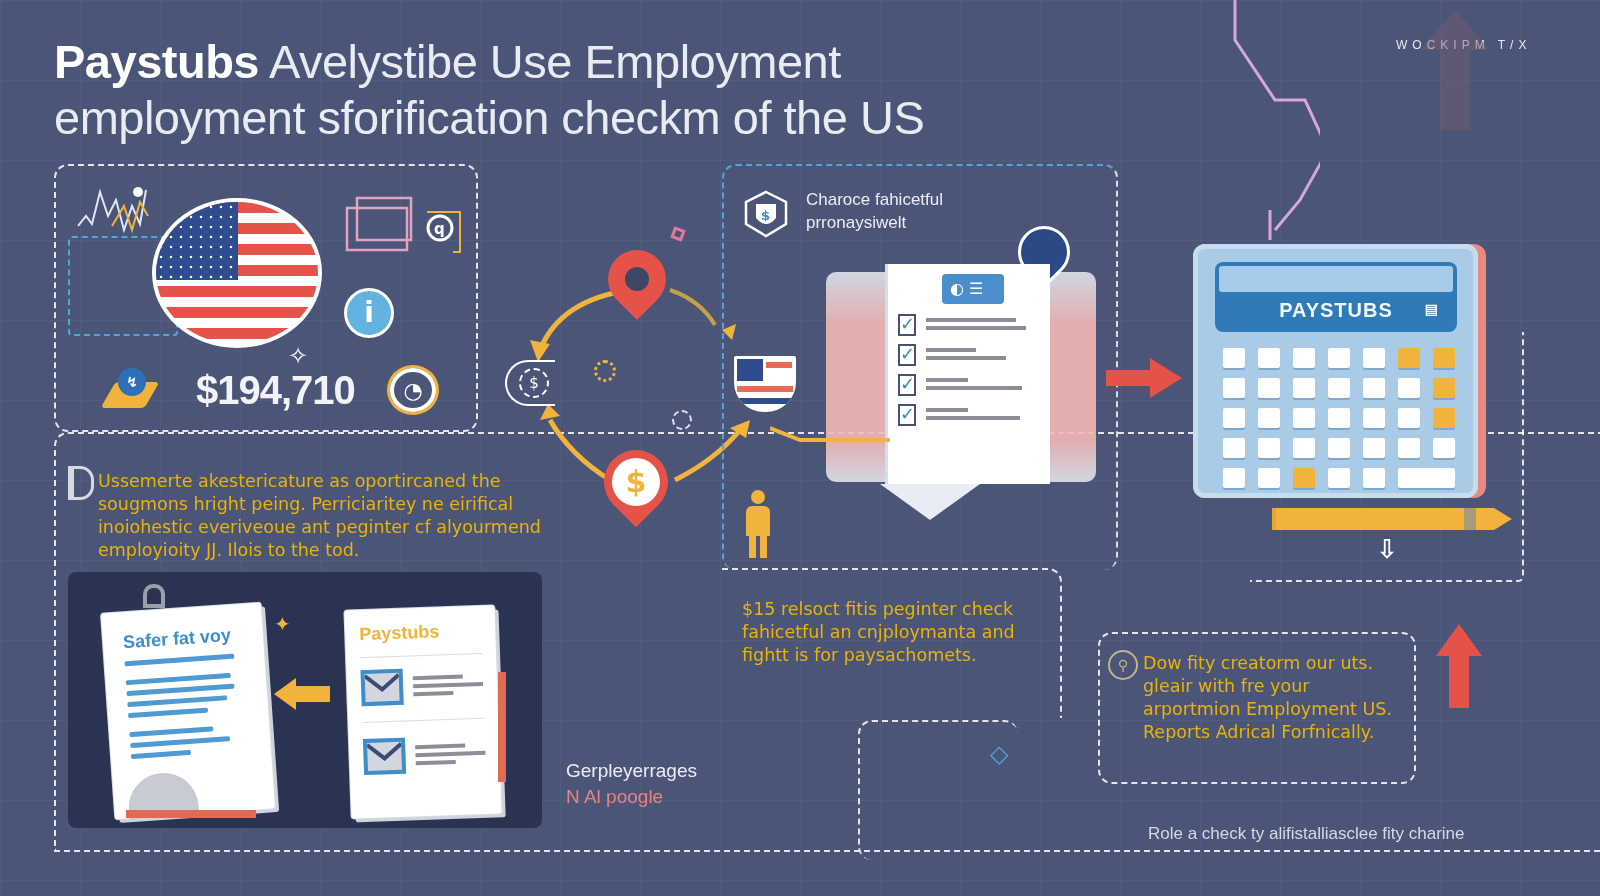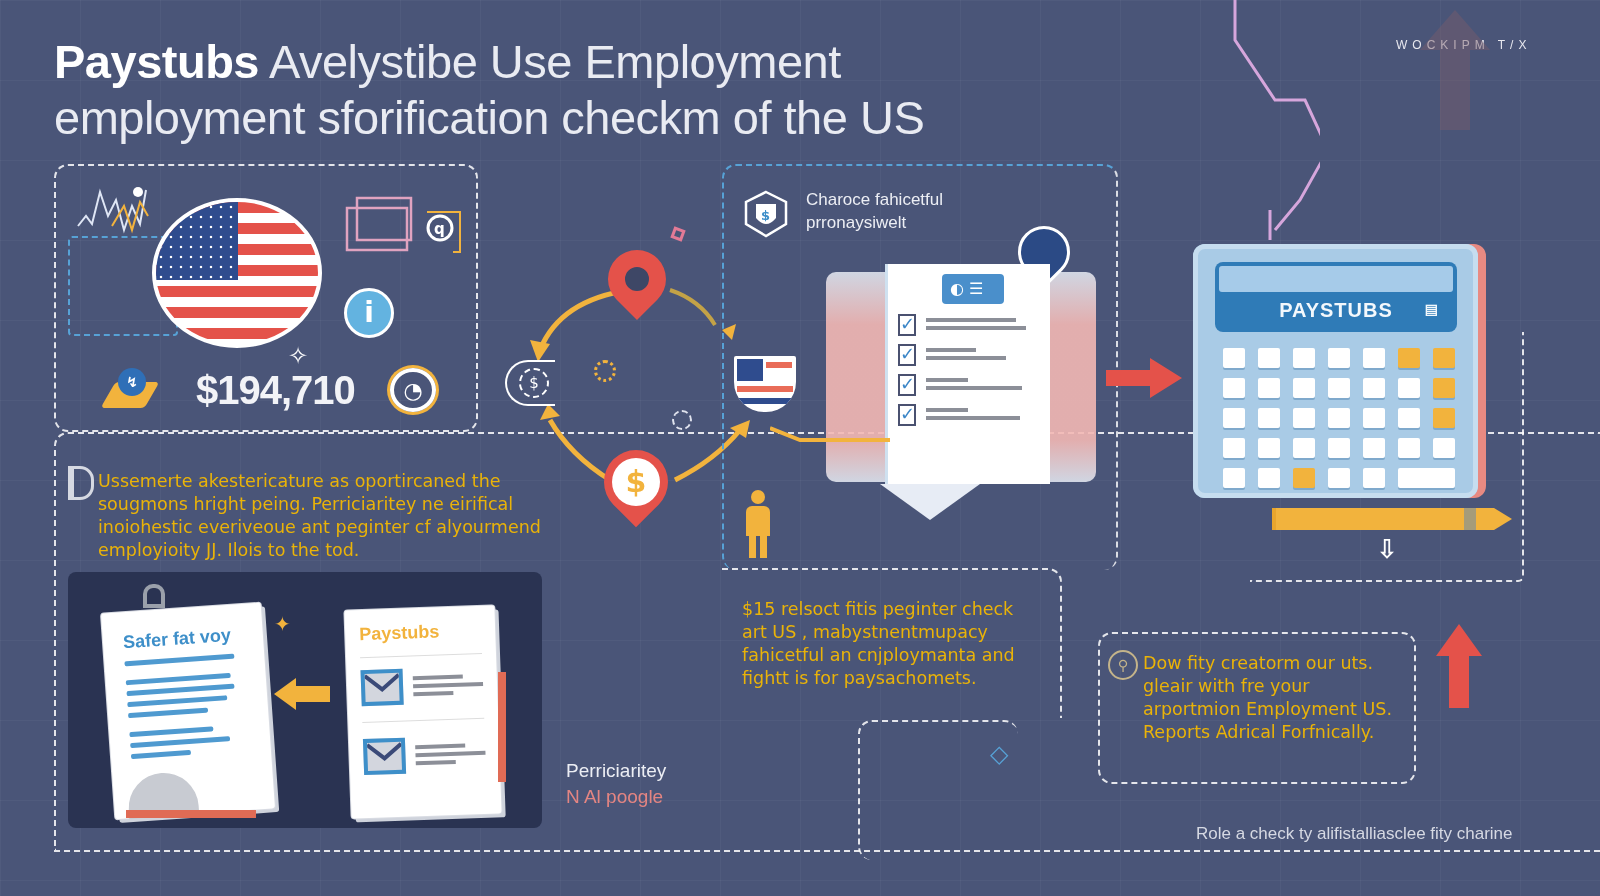--- a/index.html
+++ b/index.html
@@ -255,21 +255,21 @@
   <div style="position:absolute;left:8px;top:8px;width:48px;height:48px;border-radius:50%;background:#fff;transform:rotate(45deg);text-align:center;line-height:48px;color:#f2b33d;font-weight:700;font-size:30px">$</div>
 </div>
 <div class="abs" style="left:505px;top:360px;width:50px;height:46px;border:2px solid #fff;border-right:none;border-radius:24px 0 0 24px">
   <div style="position:absolute;left:12px;top:6px;width:30px;height:30px;border:2px dashed #fff;border-radius:50%;text-align:center;line-height:26px;color:#fff;font-size:15px">$</div>
 </div>
 <div class="abs" style="left:594px;top:360px;width:22px;height:22px;border:3px dotted #f2b33d;border-radius:50%"></div>
 <div class="abs" style="left:672px;top:410px;width:20px;height:20px;border:2px dashed #e0e3ee;border-radius:50%"></div>
 <div class="abs" style="left:672px;top:228px;width:12px;height:12px;border:3px solid #e27a96;transform:rotate(20deg)"></div>
 
 <div class="abs" style="left:566px;top:758px;font-family:'Liberation Sans',sans-serif;font-size:19px;line-height:26px">
-  <div style="color:#eceef4">Perriciaritey</div>
+  <div style="color:#eceef4">Gerpleyerrages</div>
   <div style="color:#e48582">N Al poogle</div>
 </div>
 
 <div class="abs dash-blue" style="left:722px;top:164px;width:396px;height:406px;border-bottom:none;border-right-color:rgba(255,255,255,0.8)"></div>
 <div class="abs" style="left:744px;top:190px;width:44px;height:48px">
   <svg width="44" height="48">
       <polygon points="22,2 42,12 42,34 22,46 2,34 2,12" fill="none" stroke="#fff" stroke-width="2.5"></polygon>
       <path d="M12,14 L32,14 L32,28 Q22,40 12,28 Z" fill="#fff"></path>
       <text x="17" y="30" font-size="13" fill="#3e8fc9" font-family="DejaVu Sans, sans-serif" font-weight="700">$</text>
     </svg>
@@ -334,21 +334,20 @@
     <polyline points="0,18 30,30 120,30" fill="none" stroke="#f2b33d" stroke-width="4"></polyline>
   </svg>
 
 <svg class="abs" style="left:1106px;top:358px" width="76" height="40">
     <polygon points="0,12 44,12 44,0 76,20 44,40 44,28 0,28" fill="#e4524a"></polygon>
   </svg>
 
 <div class="abs dash" style="left:722px;top:568px;width:340px;height:150px;border-top-width:2px;border-left:none;border-bottom:none;border-radius:0 14px 0 0"></div>
 <div class="abs para" style="left:742px;top:598px;width:320px">
   <div>$15 relsoct fitis peginter check</div>
-  <div>art US , mabystnentmupacy</div>
   <div>fahicetful an cnjploymanta and</div>
   <div>fightt is for paysachomets.</div>
 </div>
 <div class="abs dash" style="left:858px;top:720px;width:160px;height:140px;border-right:none;border-bottom:none"></div>
 <div class="abs" style="left:990px;top:740px;color:#57a2d6;font-size:24px">◇</div>
 
 <div class="abs calc">
   <div class="calc-screen">
     <div class="calc-screen-inner"></div>
     <div class="calc-label"><span>PAYSTUBS</span><span style="position:absolute;right:14px;font-size:14px;top:2px">▤</span></div>
@@ -402,13 +401,13 @@
 <div class="abs para" style="left:1143px;top:652px;width:280px;font-size:17.5px">
   <div>Dow fity creatorm our uts.</div>
   <div>gleair with fre your</div>
   <div>arportmion Employment US.</div>
   <div>Reports Adrical Forfnically.</div>
 </div>
 <svg class="abs" style="left:1436px;top:624px" width="46" height="84">
     <polygon points="23,0 46,32 33,32 33,84 13,84 13,32 0,32" fill="#e4524a"></polygon>
   </svg>
 
-<div class="abs" style="left:1196px;top:824px;font-family:'Liberation Sans',sans-serif;font-size:17px;color:#d6d9e3">Role a check ty alifistalliasclee fity charine</div>
+<div class="abs" style="left:1148px;top:824px;font-family:'Liberation Sans',sans-serif;font-size:17px;color:#d6d9e3">Role a check ty alifistalliasclee fity charine</div>
 
 </body></html>

